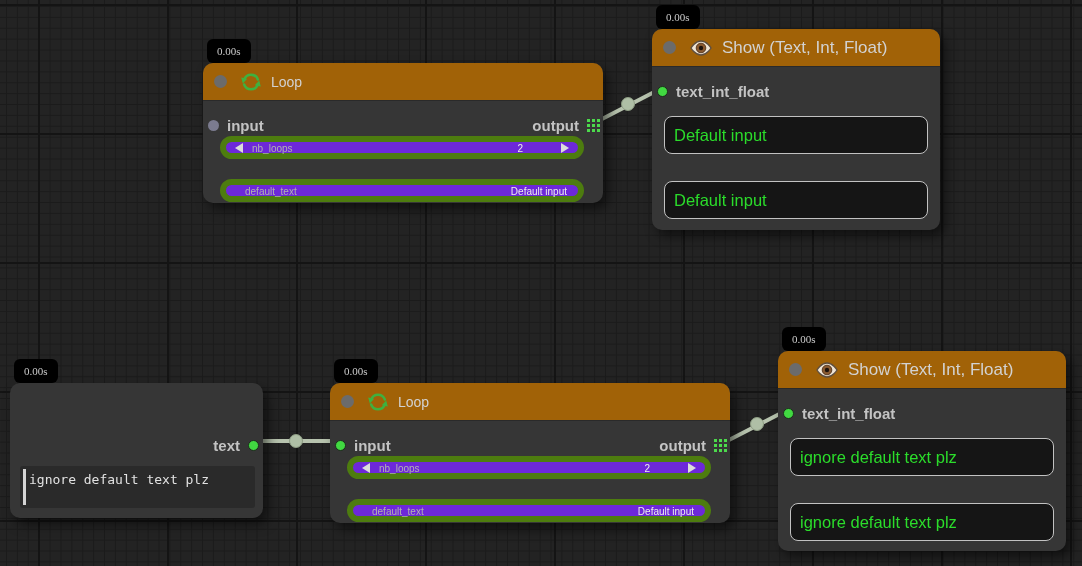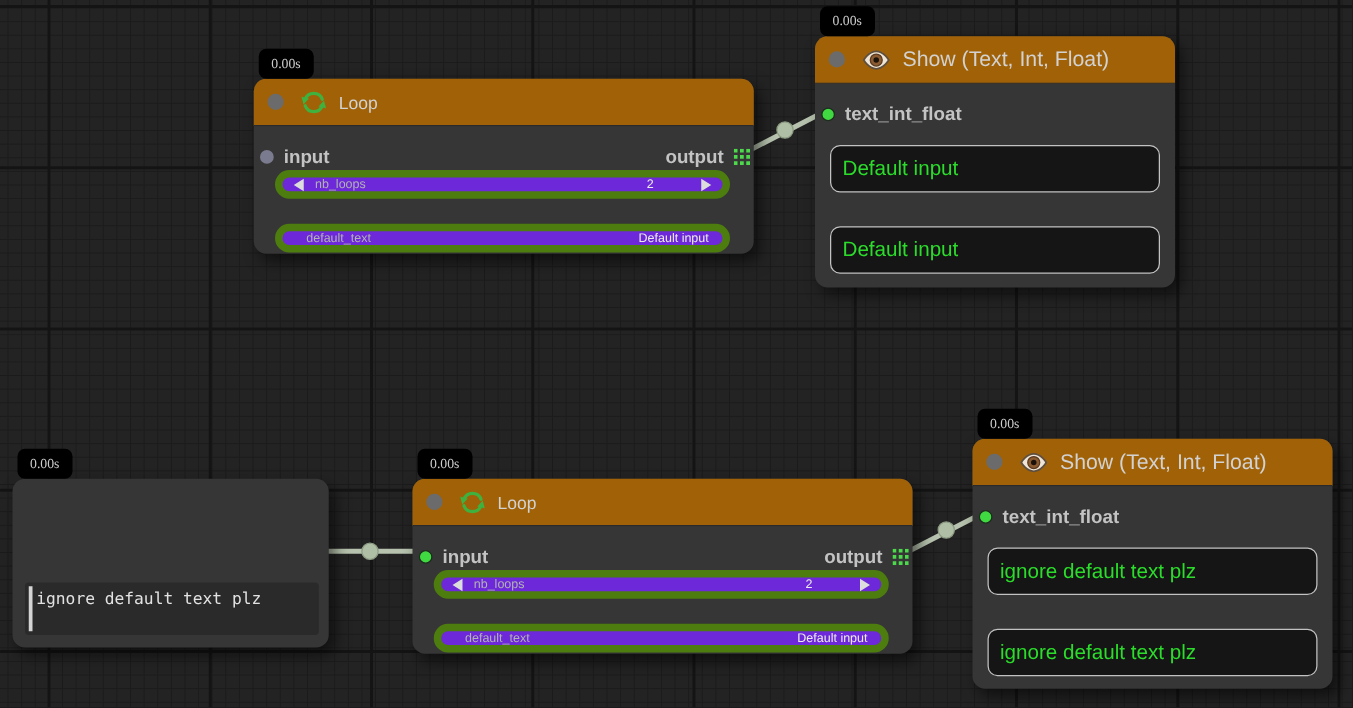--- a/index.html
+++ b/index.html
@@ -152,20 +152,26 @@
         <span class="dot green"></span>
         <span>text_int_float</span>
       </div>
     </div>
     <div class="display-box b1">Default input</div>
     <div class="display-box b2">Default input</div>
   </div>
 
   <div class="node" style="left:10px;top:383px;width:253px;height:135px">
     <div class="badge">0.00s</div>
+    <div class="slot-row">
+      <div class="slot out" style="right:4px">
+        <span class="dot green"></span>
+        <span>text</span>
+      </div>
+    </div>
     <div class="textarea">
       <span class="caret"></span>
       <span class="ta-text">ignore default text plz</span>
     </div>
   </div>
 
   <div class="node" style="left:330px;top:383px;width:400px;height:140px">
     <div class="badge">0.00s</div>
     <div class="node-header">
       <span class="collapse-dot"></span>

